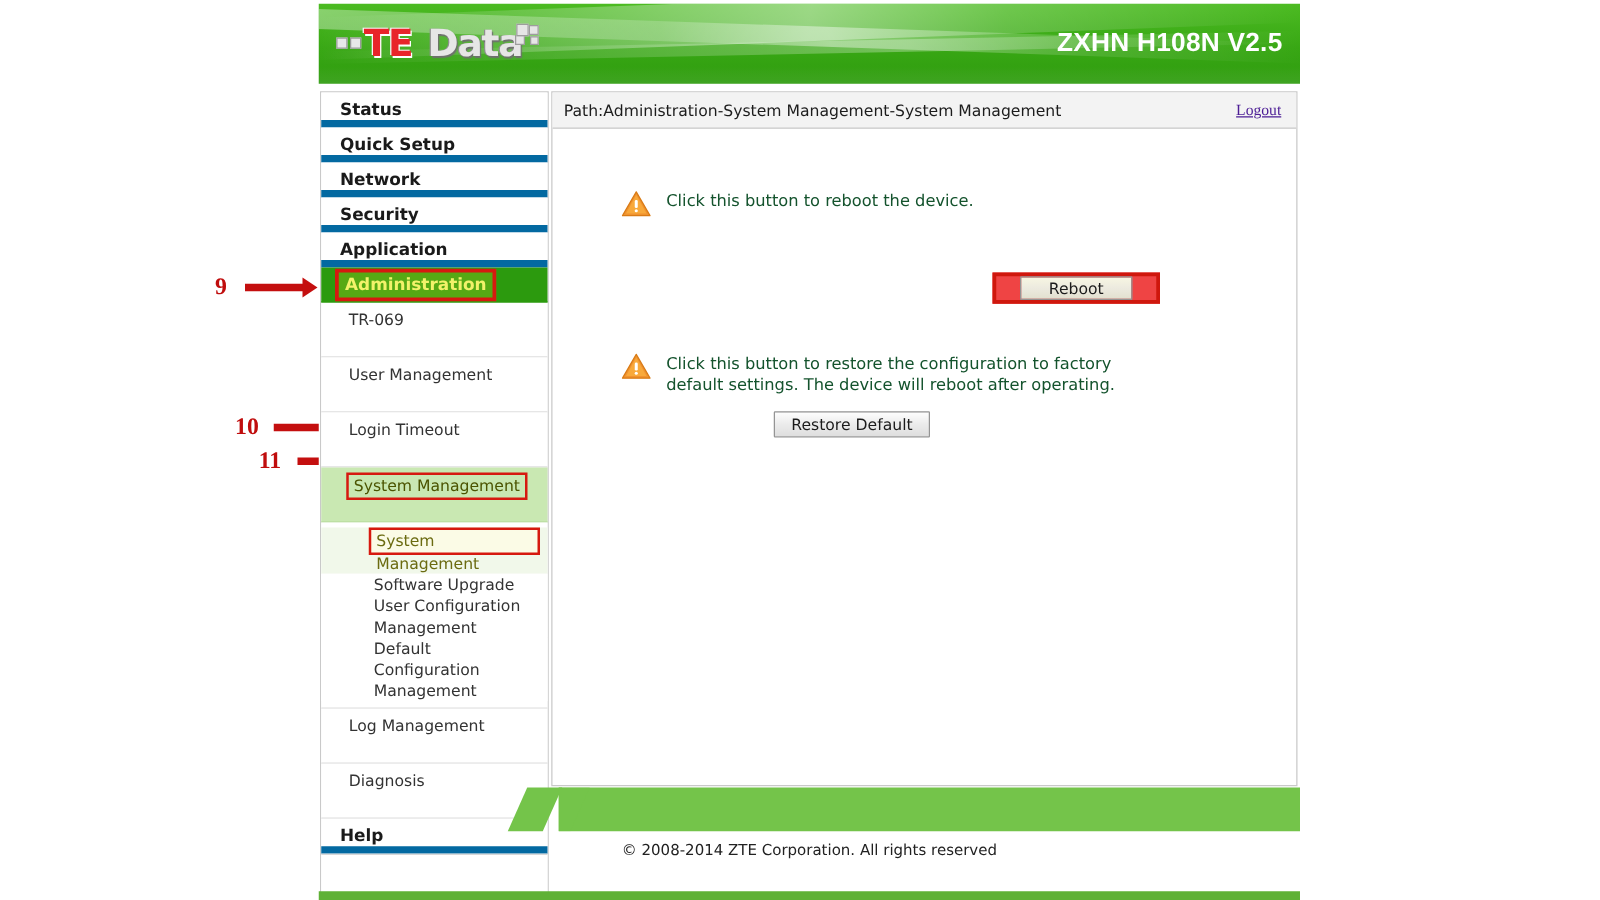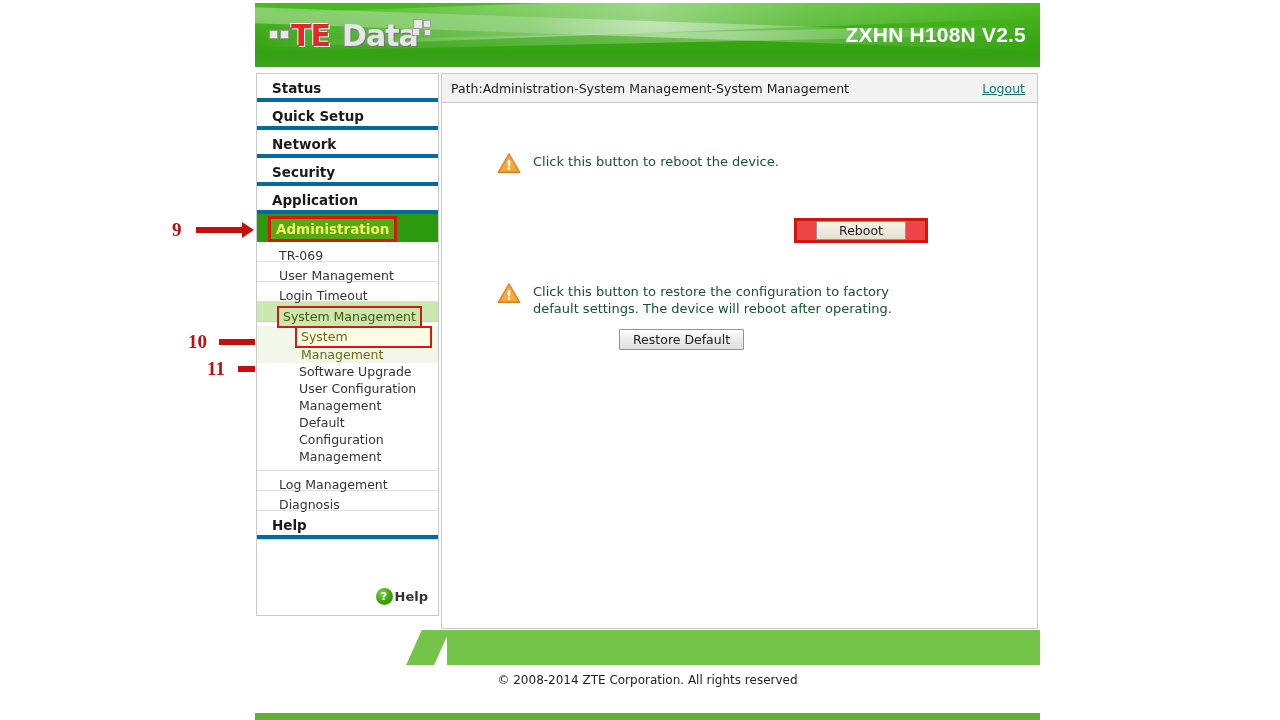--- a/index.html
+++ b/index.html
@@ -79,36 +79,36 @@
 
   
   .sidebar{
     position:absolute;left:1px;top:0;width:183px;
     border:1px solid #c9c9c9;background:#ffffff;
     box-sizing:border-box;
   }
   .nav-top{
     height:28px;line-height:28px;padding-left:15px;
     font-size:13.5px;font-weight:bold;color:#1a1a1a;
-    border-bottom:4px solid #0369a1;background:#ffffff;
+    border-bottom:6px solid #0369a1;background:#ffffff;
     box-sizing:border-box;cursor:pointer;
   }
   .nav-top.active{
     background:#2c9a0e;color:#f4f46a;border-bottom:1px solid #2c9a0e;
     padding-left:0;position:relative;
   }
   .nav-top.active .hl{
     display:inline-block;margin-left:11px;
     border:3px solid #d6190f;padding:0px 5px;
     line-height:20px;height:20px;vertical-align:middle;
     color:#f2f26a;font-weight:bold;font-size:13.5px;
     background:#56a914;
   }
   .nav-sub{
-    height:20px;line-height:28px;padding-left:22px;
+    height:44px;line-height:28px;padding-left:22px;
     font-size:12.5px;color:#333333;background:#ffffff;
     border-bottom:1px solid #dedede;box-sizing:border-box;cursor:pointer;
   }
   .nav-sub.sel{
     background:#c9e8b2;padding-left:0;border-bottom:1px solid #b9dca0;
   }
   .nav-sub.sel .hl{
     display:inline-block;margin-left:20px;
     border:2px solid #d6190f;padding:0 4px;
     line-height:18px;height:18px;vertical-align:middle;
@@ -148,22 +148,22 @@
     height:556px;
   }
   .pathbar{
     height:29px;border-bottom:1px solid #c9c9c9;
     background:#f3f3f3;position:relative;box-sizing:border-box;
   }
   .pathtext{
     position:absolute;left:9px;top:7px;font-size:12.5px;color:#1c1c1c;
   }
   .logout{
-    position:absolute;right:12px;top:7px;font-size:12.5px;color:#0f766e;
-    text-decoration:underline;cursor:pointer;
+    position:absolute;right:12px;top:7px;font-size:12.5px;color:#4c1d95;
+    text-decoration:underline;cursor:pointer;font-family:Liberation Serif, serif;
   }
   .block{position:relative;}
   .warnrow{display:flex;align-items:flex-start;gap:12px;padding-left:55px;}
   .warnicon{
     width:24px;height:22px;flex:0 0 24px;position:relative;margin-top:1px;
   }
   .warnicon svg{display:block;}
   .warntext{font-size:13px;color:#14532d;line-height:17px;padding-top:2px;}
 
   .rebootwrap{

